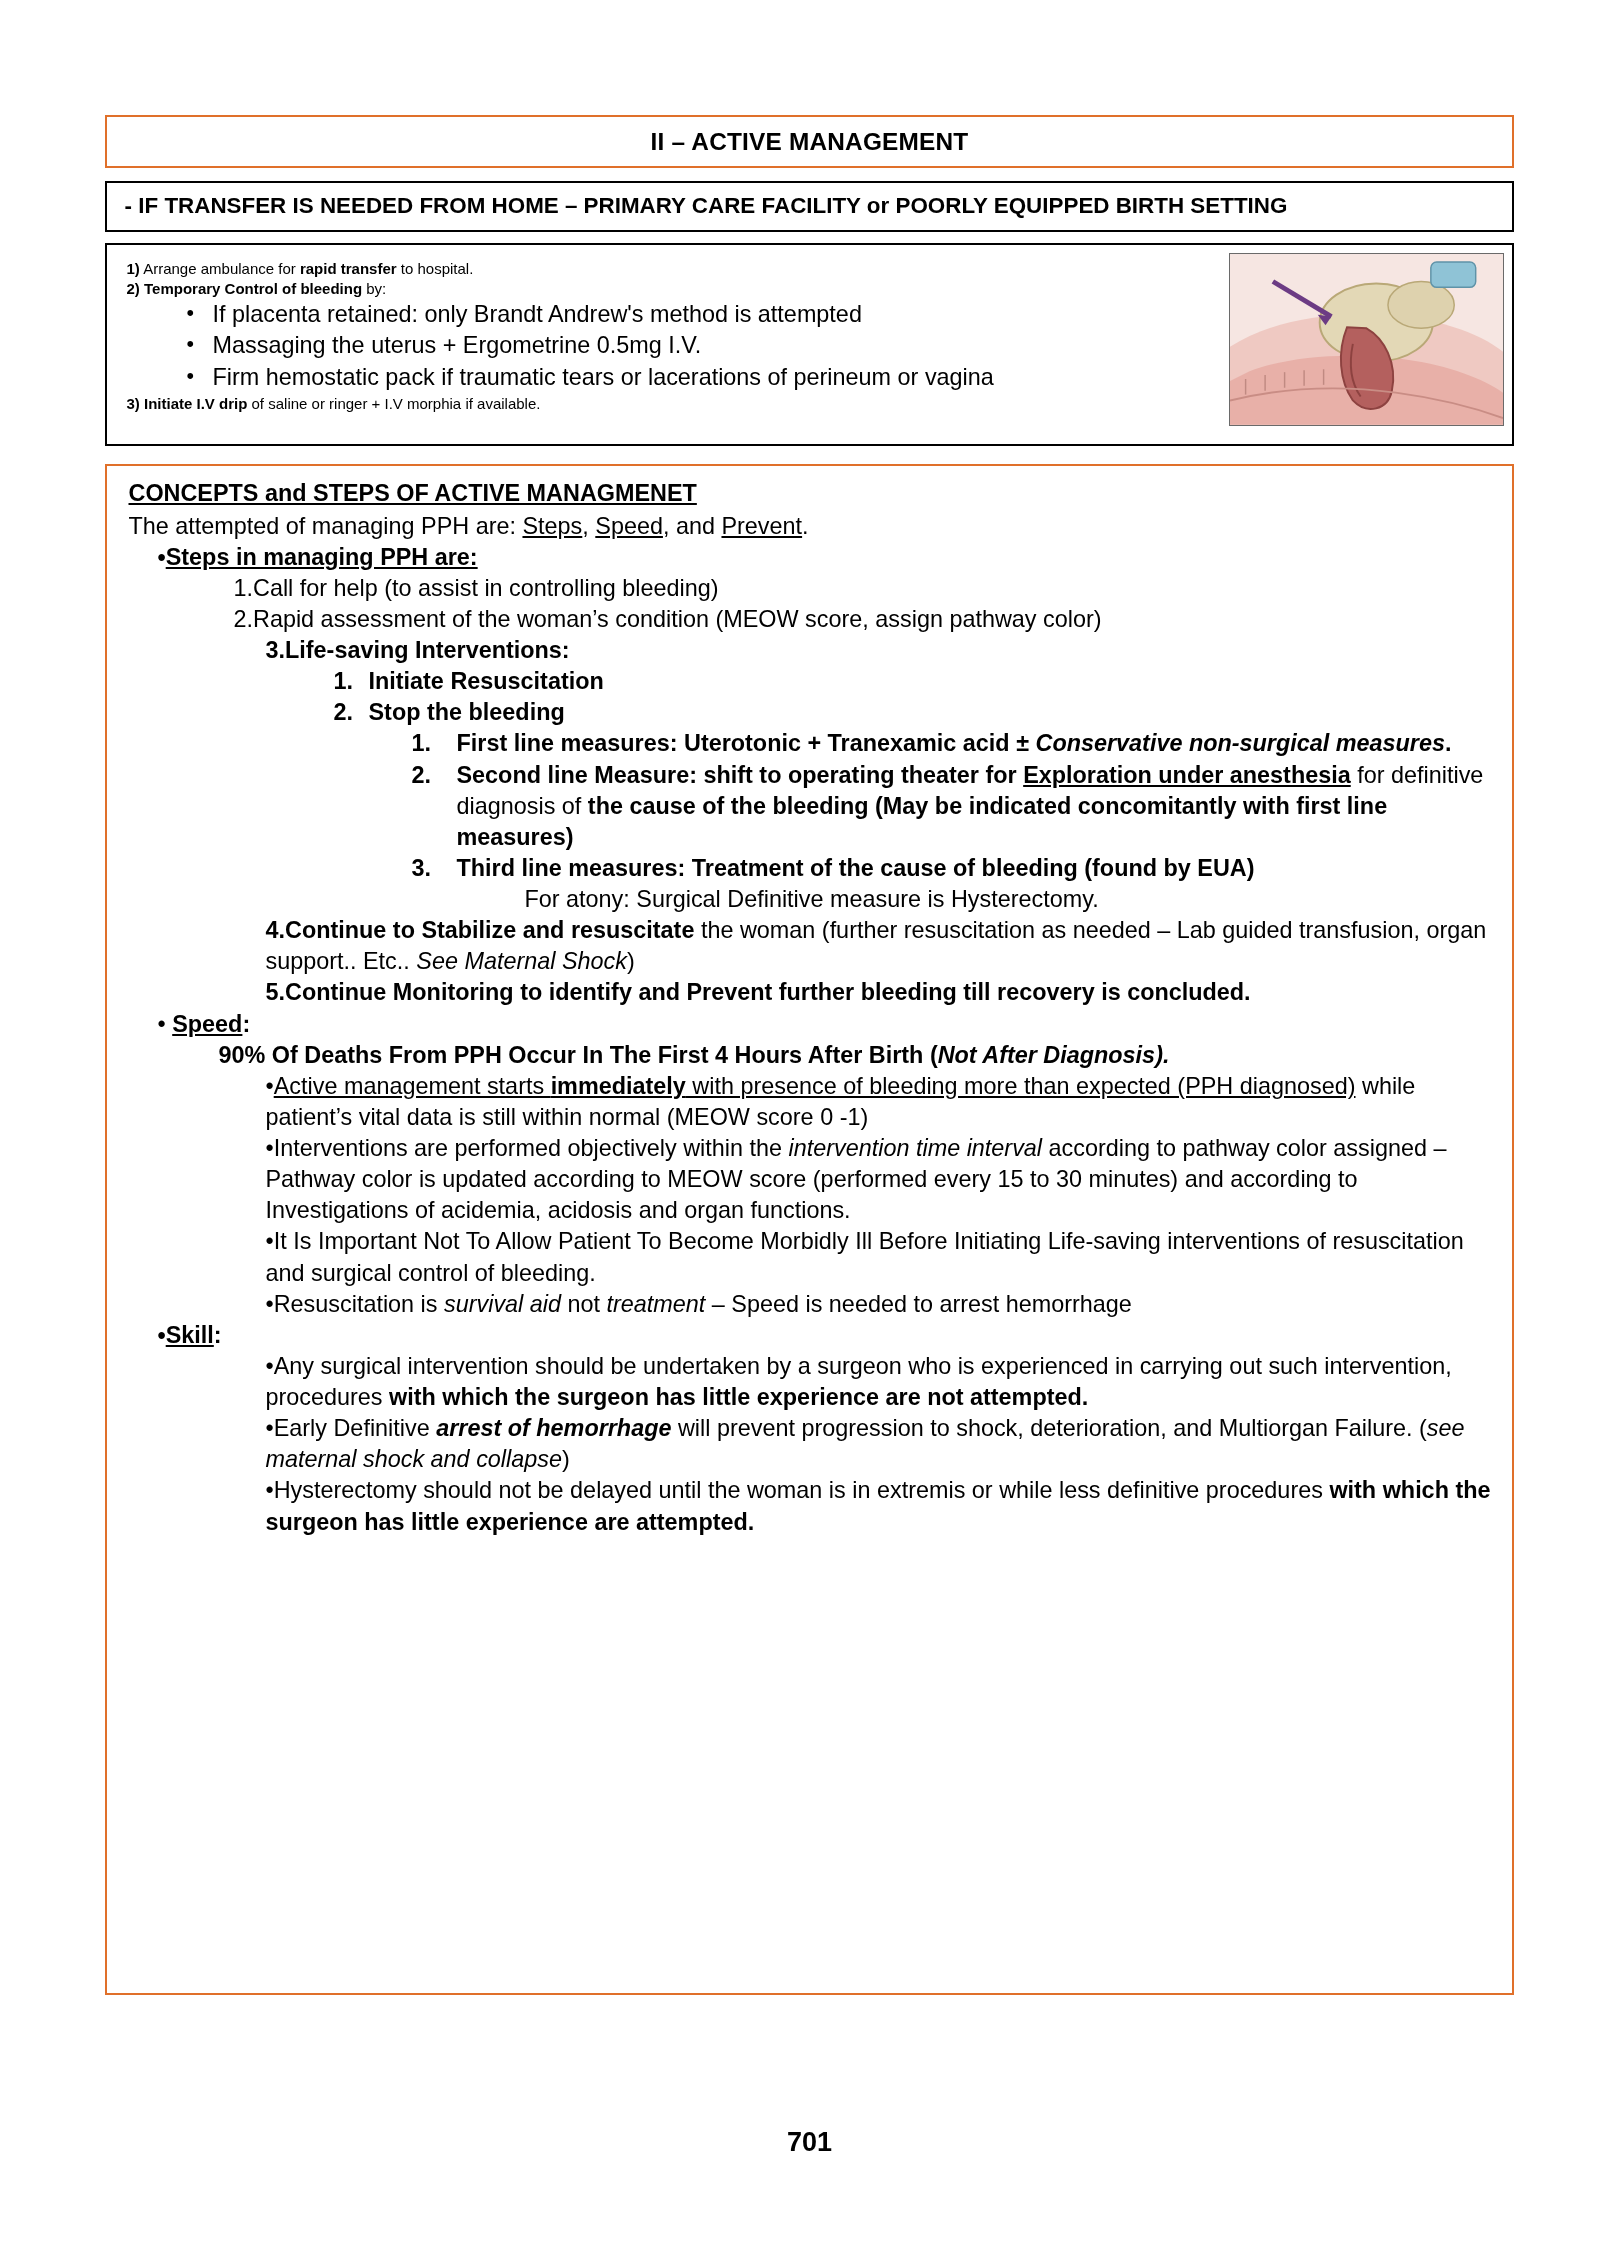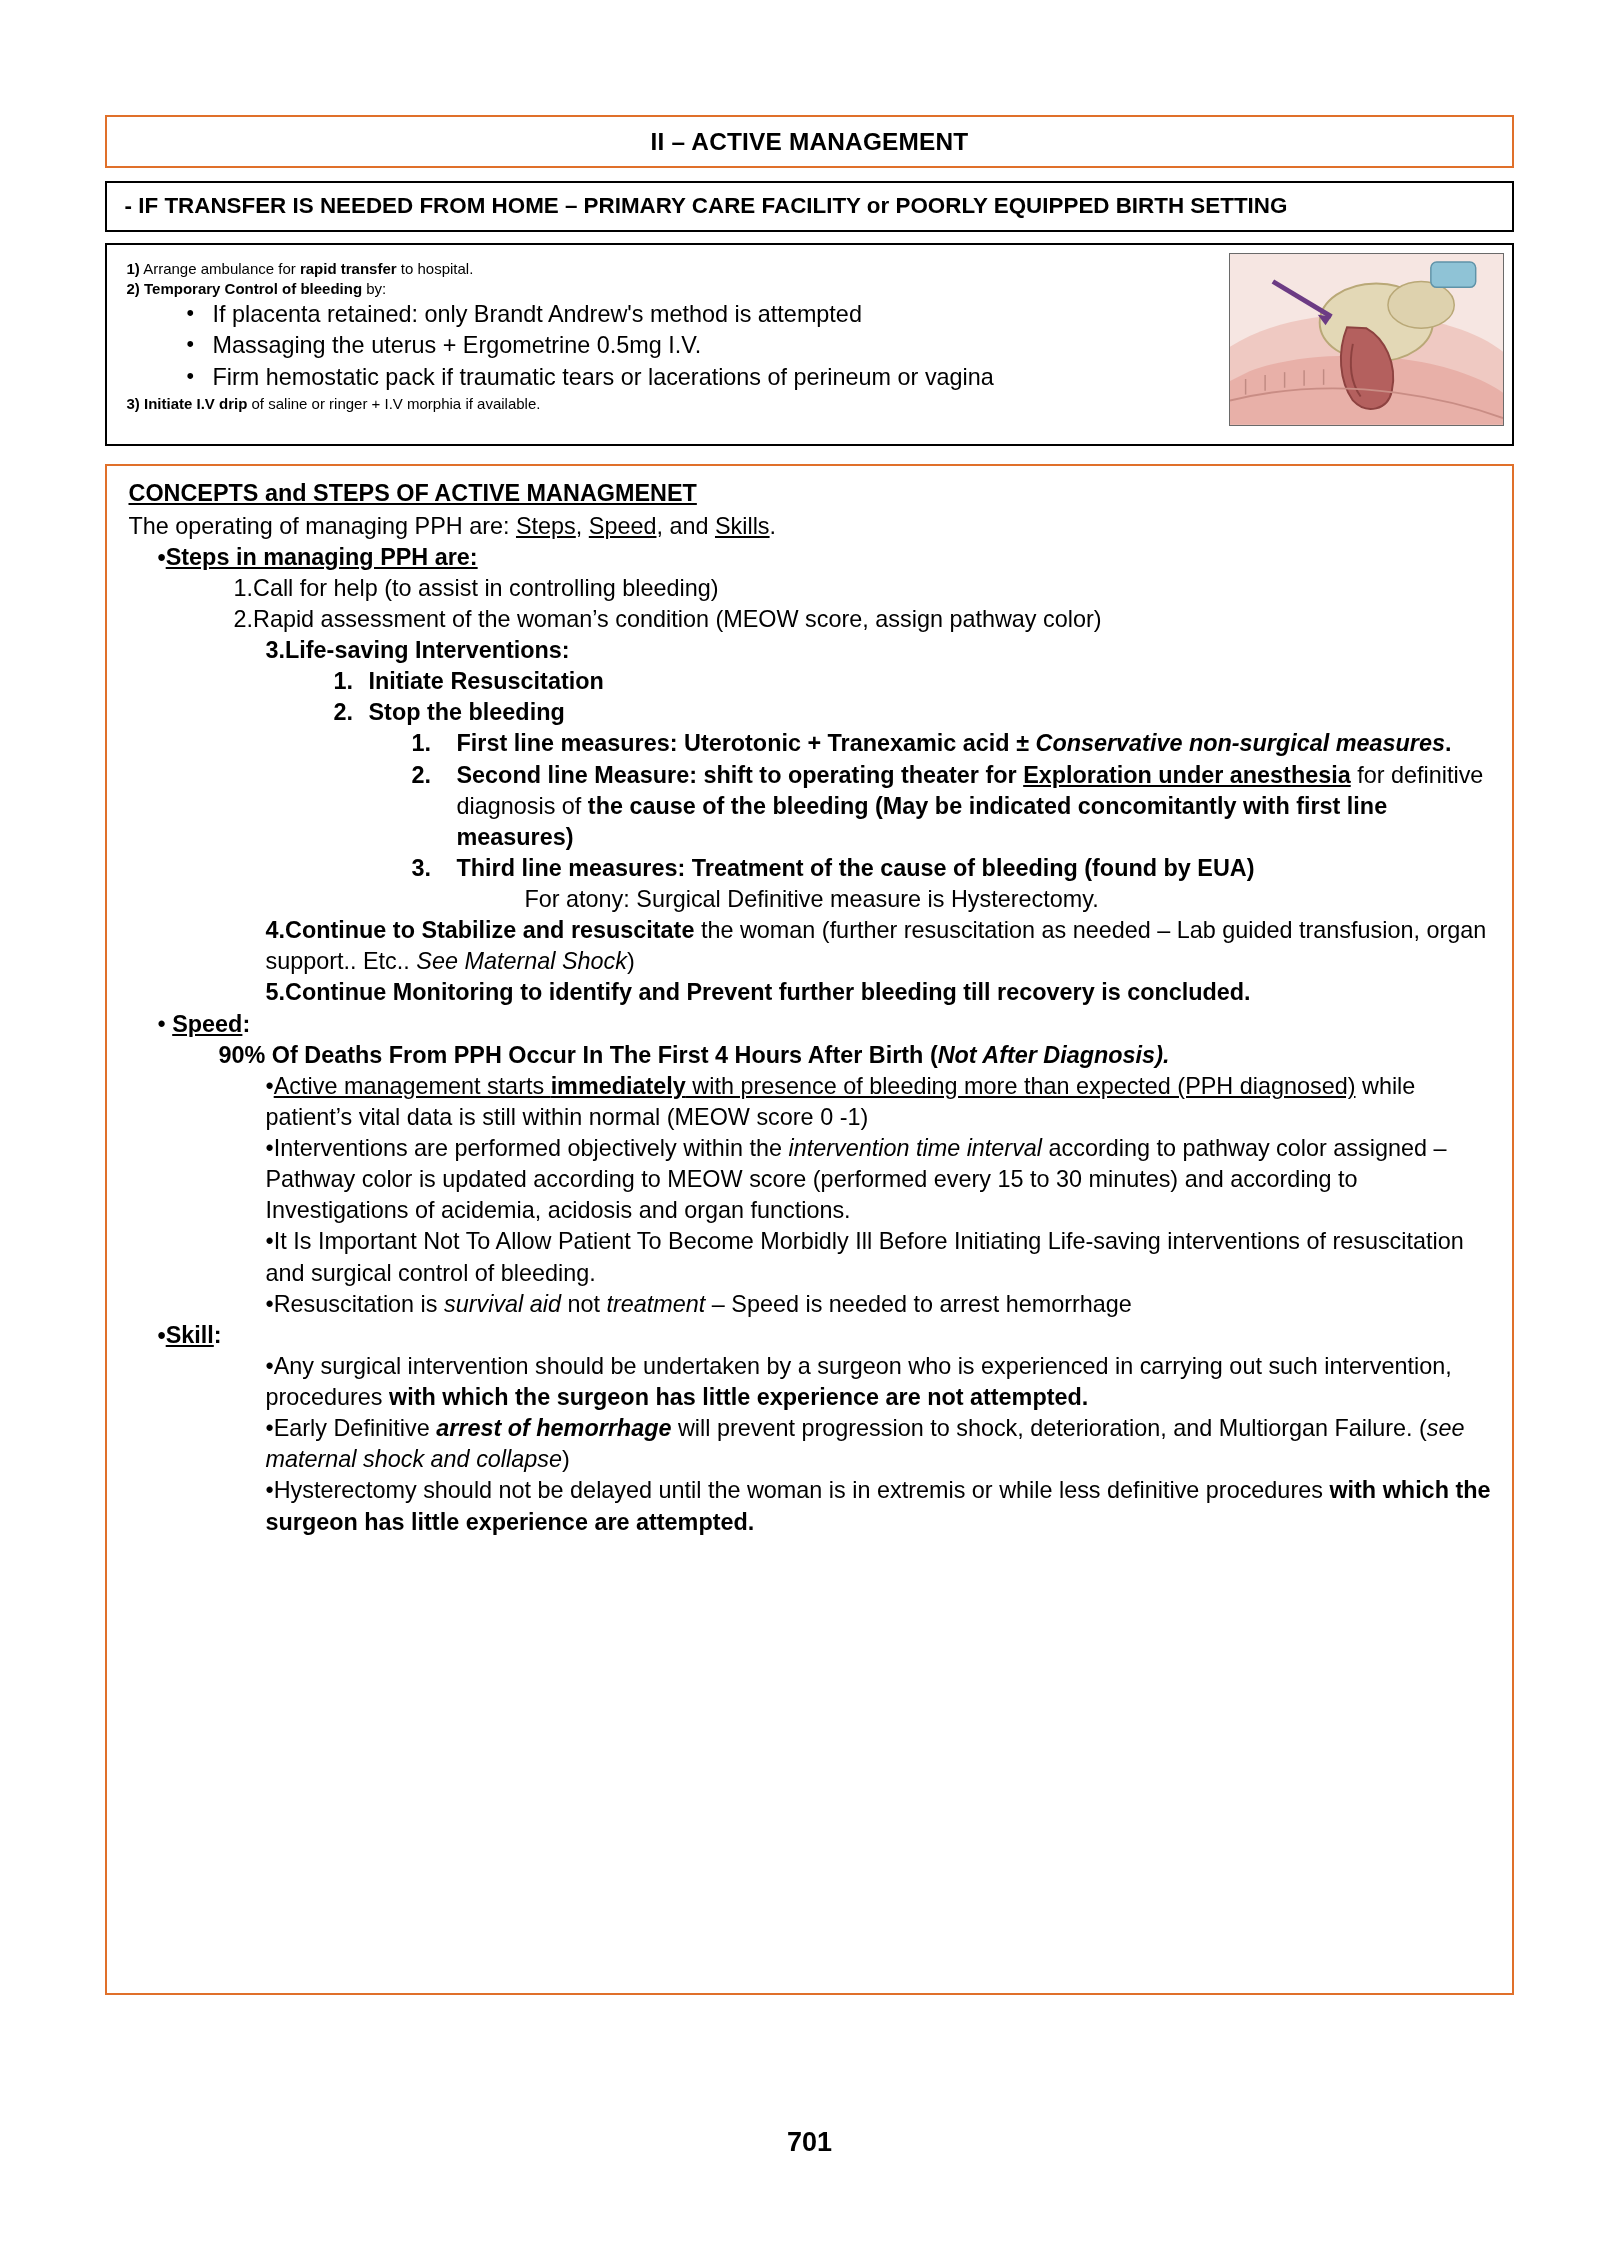--- a/index.html
+++ b/index.html
@@ -212,21 +212,21 @@
         </g>
       </svg>
     </div>
   </div>
 
   <div class="concepts-box">
 
     <div class="concepts-head">CONCEPTS and STEPS OF ACTIVE MANAGMENET</div>
 
     <div class="p">
-      <span>The operating of managing PPH are: </span><span class="u">Steps</span><span>, </span><span class="u">Speed</span><span>, and </span><span class="u">Skills</span><span>.</span>
+      <span>The attempted of managing PPH are: </span><span class="u">Steps</span><span>, </span><span class="u">Speed</span><span>, and </span><span class="u">Prevent</span><span>.</span>
     </div>
 
     <div class="p ind1">
       <b>•</b><b class="u">Steps in managing PPH are:</b>
     </div>
 
     <div class="p ind2">1.Call for help (to assist in controlling bleeding)</div>
     <div class="p ind2">2.Rapid assessment of the woman’s condition (MEOW score, assign pathway color)</div>
     <div class="p ind3"><b>3.Life-saving Interventions:</b></div>
 

